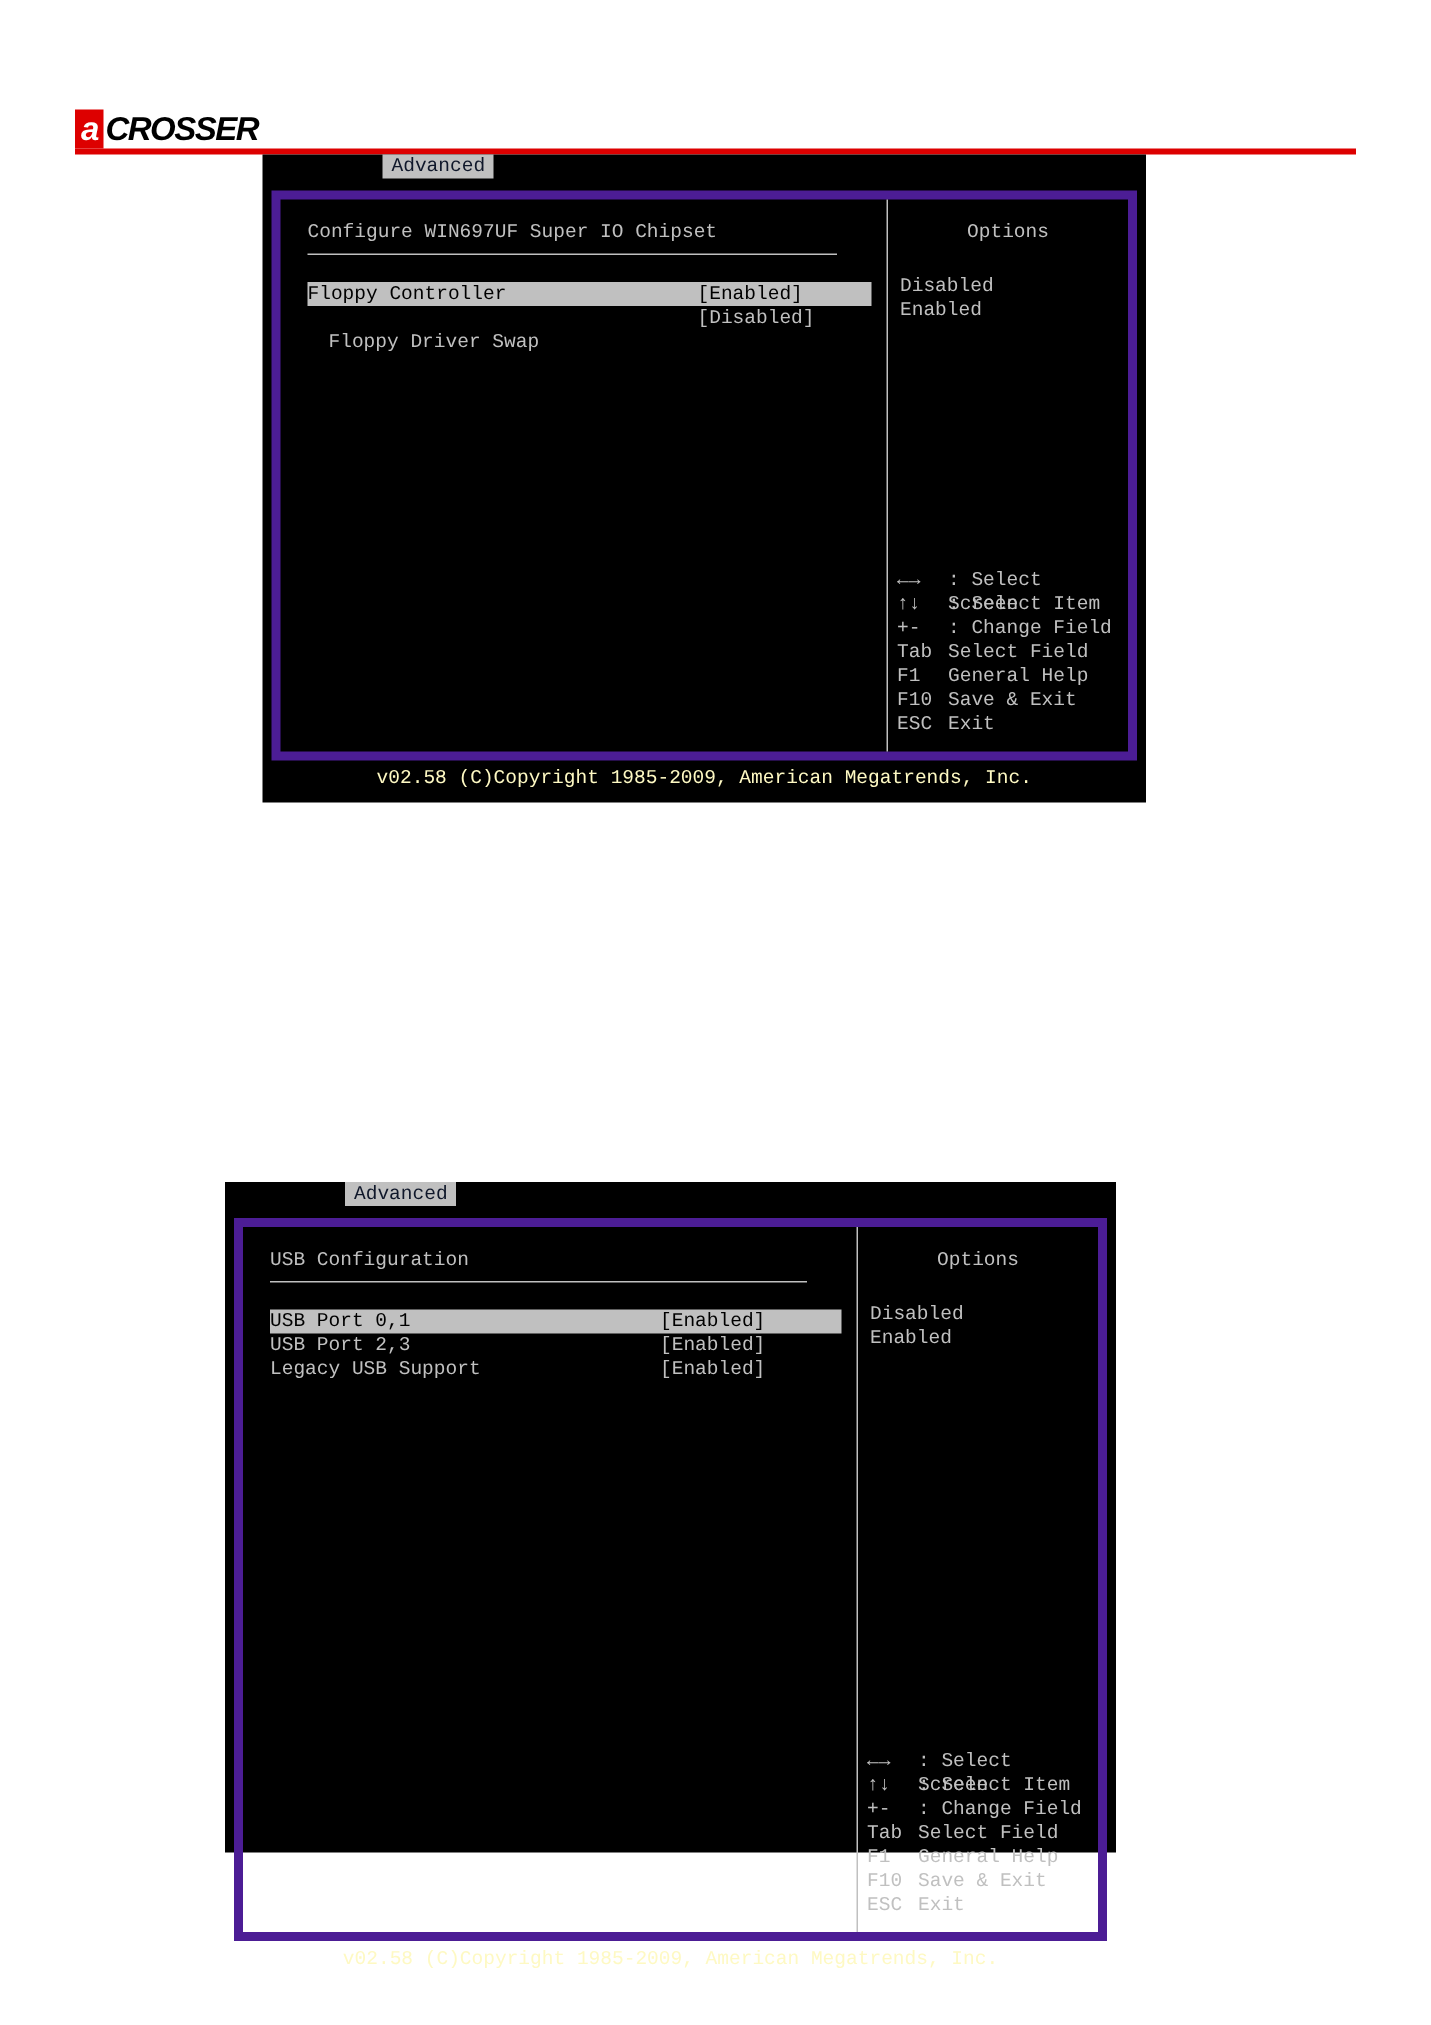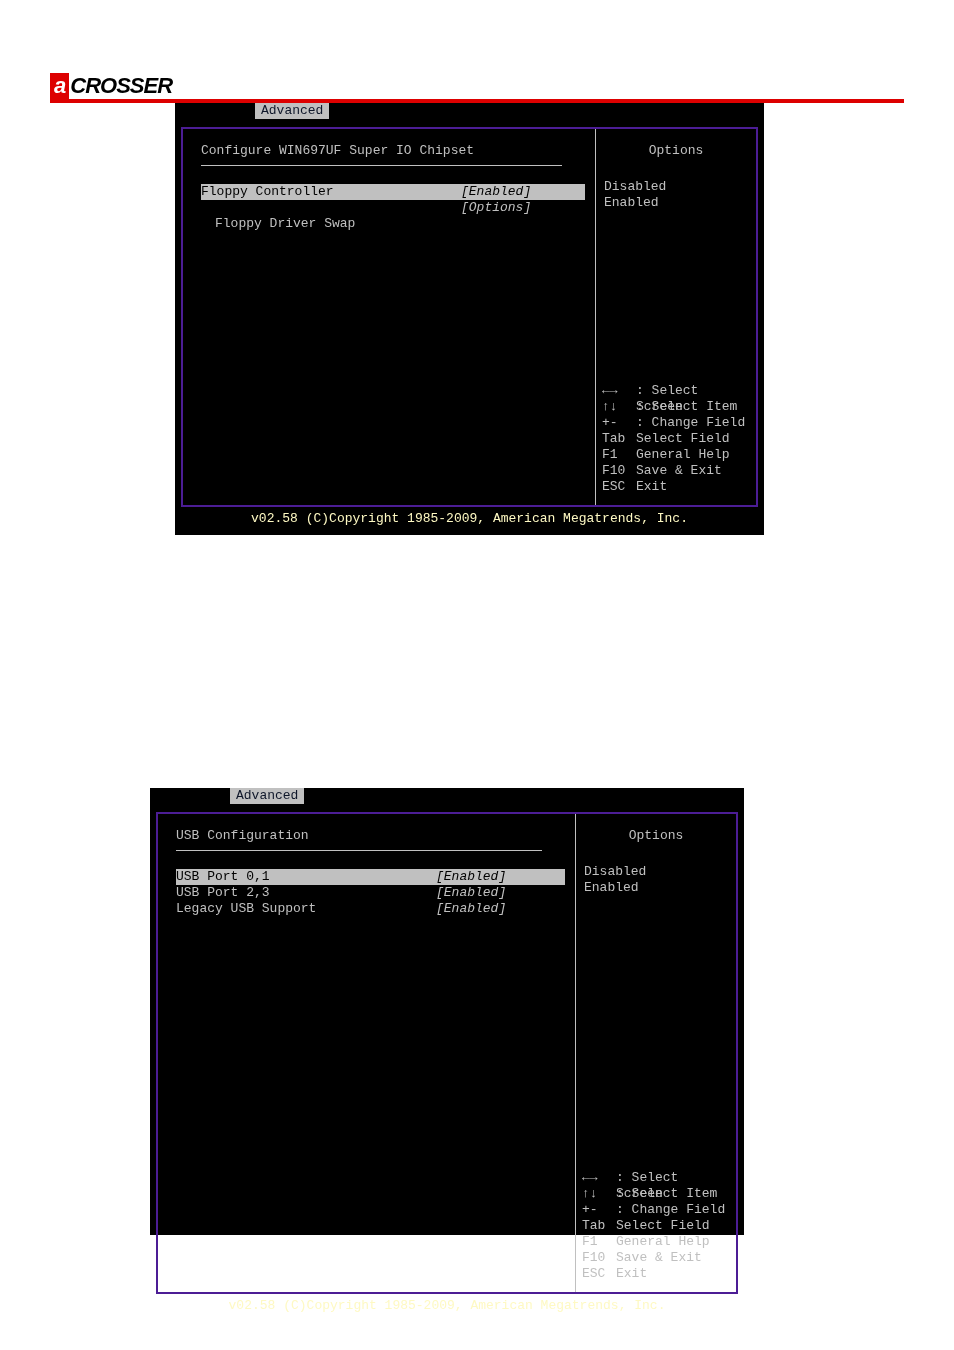--- a/index.html
+++ b/index.html
@@ -52,21 +52,21 @@
   }
   .tab {
     display: inline-block;
     background: #c0c0c0;
     color: #0f172a;
     padding: 0 6px;
     height: 16px;
     line-height: 16px;
   }
   .bios-body {
-    border: 2px solid #4c1d95;
+    border: 6px solid #4c1d95;
     margin: 6px 6px 4px 6px;
     display: flex;
     height: 380px;
   }
   .bios2 .bios-body { height: 482px; }
   .left-pane {
     flex: 1;
     padding: 14px 10px 10px 18px;
     border-right: 1px solid #c0c0c0;
     position: relative;
@@ -84,21 +84,21 @@
     border-bottom: 1px solid #c0c0c0;
     margin: 4px 0 18px 0;
     width: 94%;
   }
   .setting-row {
     display: flex;
     height: 16px;
     align-items: center;
   }
   .setting-label { flex: 0 0 260px; }
-  .setting-value { flex: 0 0 100px; font-style: italic; }
+  .setting-value { flex: 0 0 100px; }
   .selected {
     background: #c0c0c0;
     color: #000;
   }
   .selected .setting-label,
   .selected .setting-value { color:#000; }
   .indent { padding-left: 14px; margin-top: 32px; }
   .options-title {
     text-align: center;
     margin-bottom: 20px;
@@ -138,21 +138,21 @@
     <div class="left-pane">
       <div class="section-title">Configure WIN697UF Super IO Chipset</div>
       <div class="title-underline"></div>
       <div id="b1-settings">
           <div class="setting-row selected">
             <span class="setting-label">Floppy Controller</span>
             <span class="setting-value">[Enabled]</span>
           </div>
           <div class="setting-row">
             <span class="setting-label indent">Floppy Driver Swap</span>
-            <span class="setting-value">[Options]</span>
+            <span class="setting-value">[Disabled]</span>
           </div>
         </div>
     </div>
     <div class="right-pane">
       <div class="options-title">Options</div>
       <div id="b1-options">
           <div class="opt-line">Disabled</div>
           <div class="opt-line">Enabled</div>
         </div>
       <div class="help-block" id="b1-help">

